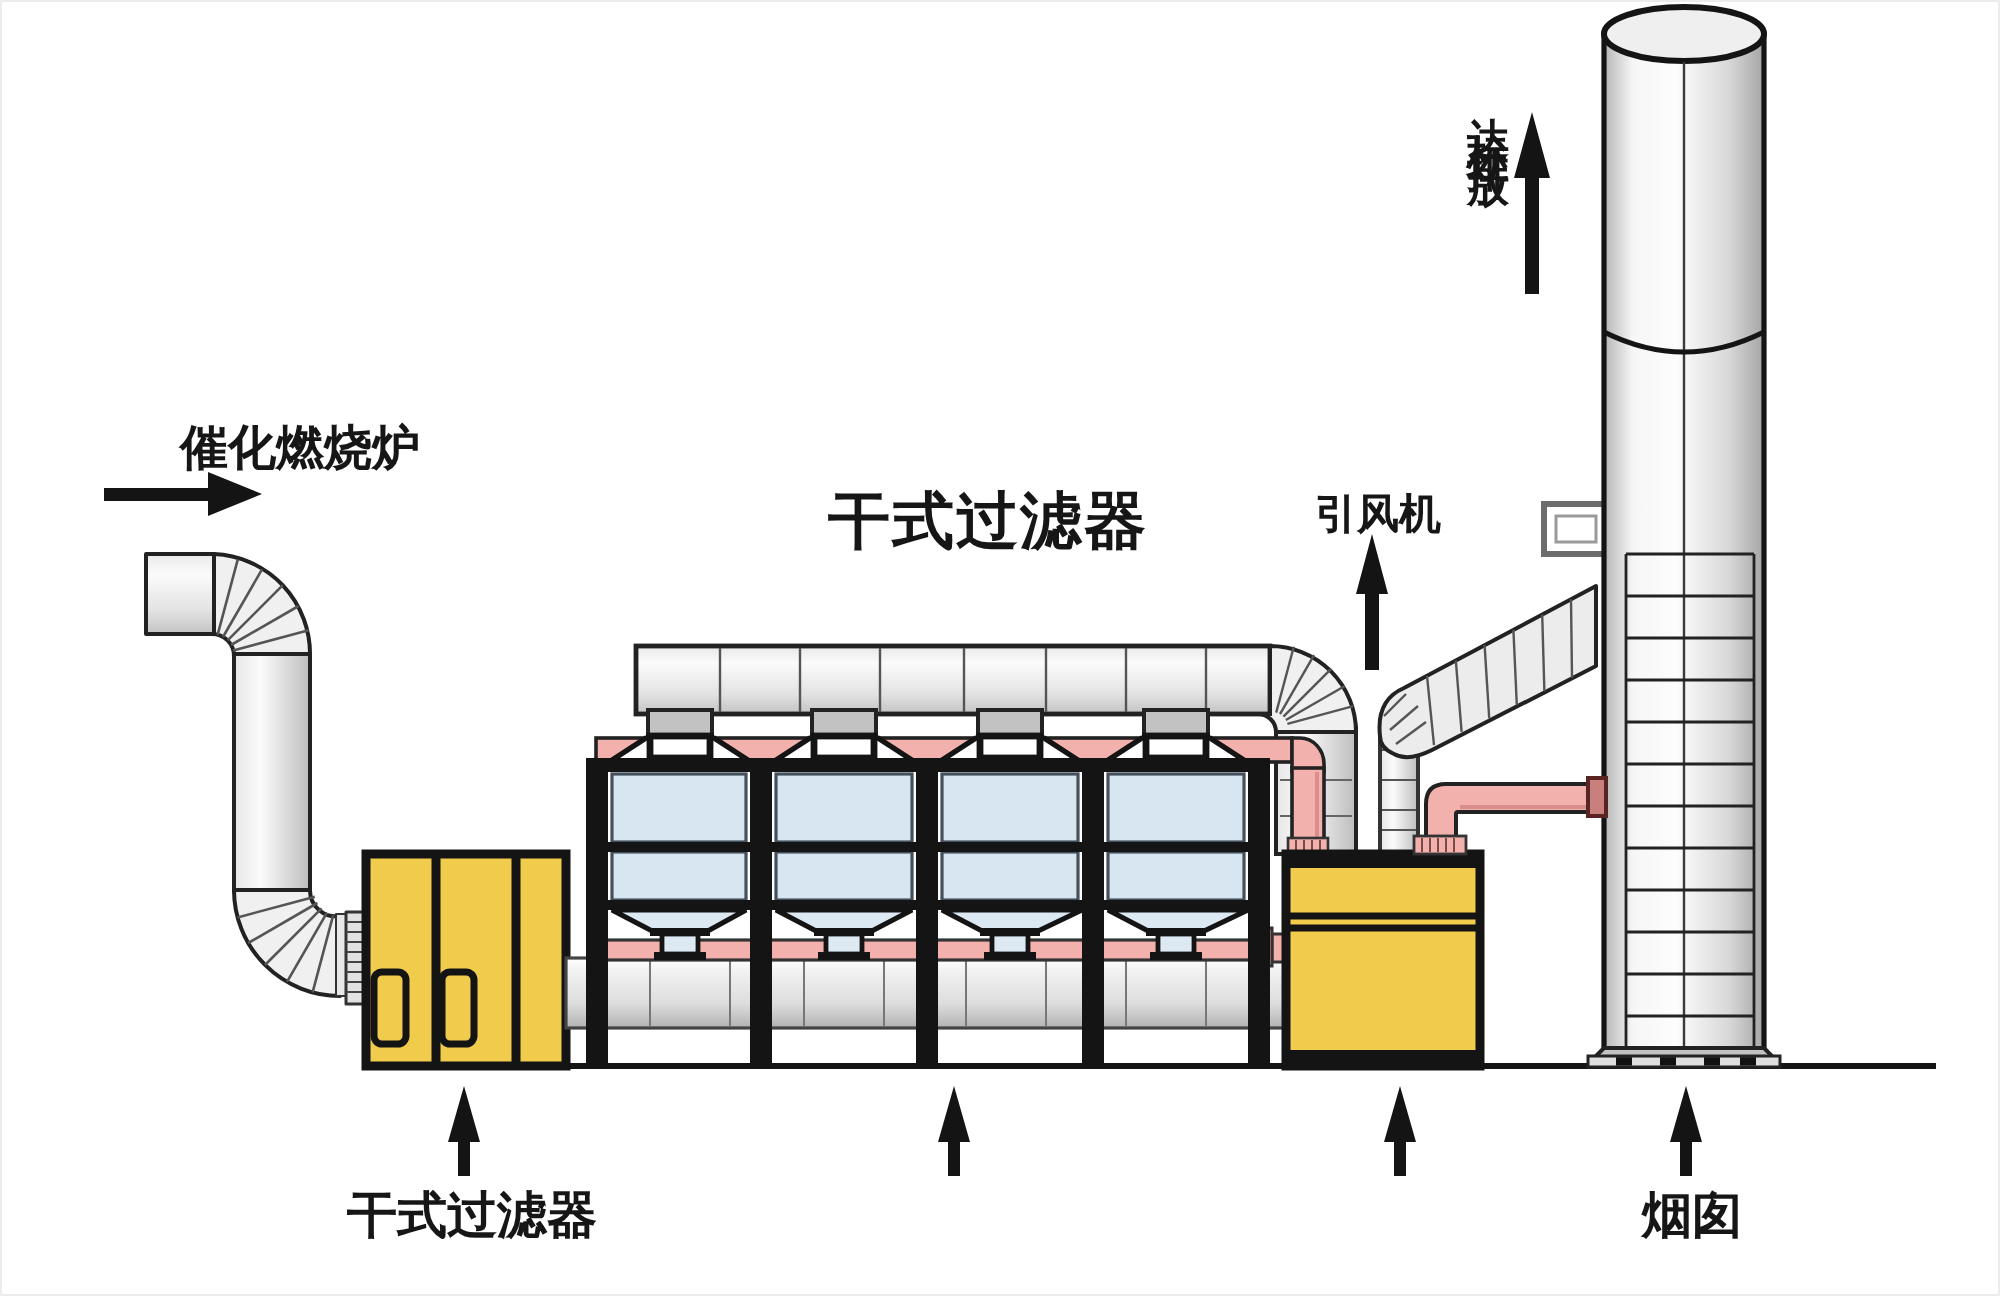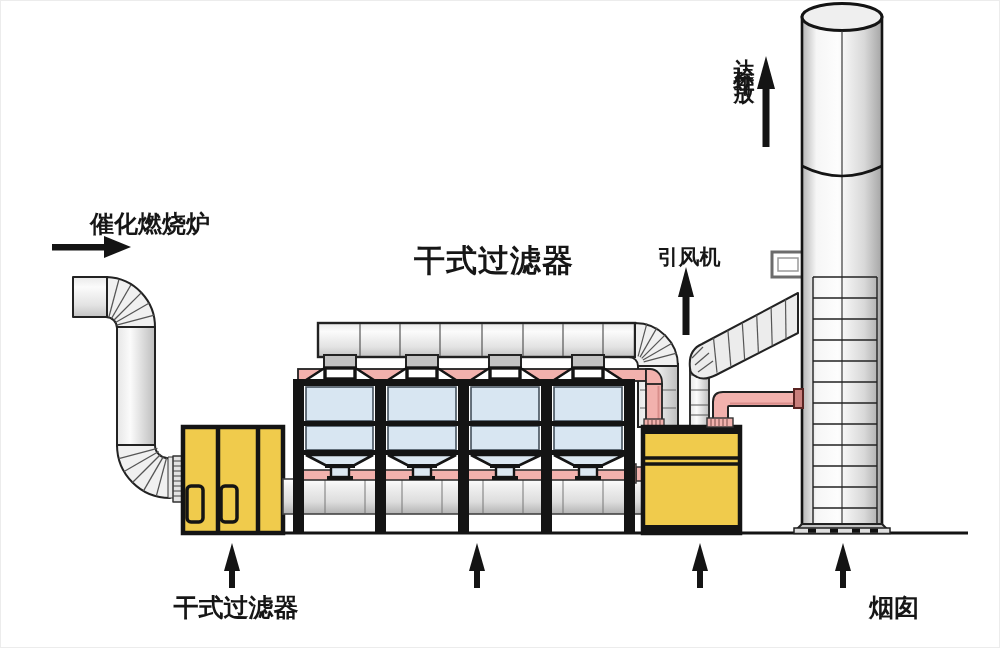--- a/index.html
+++ b/index.html
@@ -10,21 +10,21 @@
        font-family:"Liberation Serif","DejaVu Serif",serif;}
   .lbl-title{left:494px;top:240px;font-size:31px;letter-spacing:1px;transform:translateX(-50%);}
   .lbl-inlet{left:150px;top:208px;font-size:24px;transform:translateX(-50%);}
   .lbl-fan{left:689px;top:243px;font-size:21px;transform:translateX(-50%);}
   .lbl-emission{left:730px;top:42px;font-size:21px;writing-mode:vertical-rl;
                 text-orientation:upright;letter-spacing:8px;}
   .lbl-bottom{top:591px;font-size:25px;transform:translateX(-50%);font-family:Liberation Mono, monospace;}
   .lbl-dryfilter{left:236px;}
   .lbl-carbonbox{left:485px;}
   .lbl-furnace{left:707px;}
-  .lbl-chimney{left:894px;}
+  .lbl-chimney{left:846px;}
 </style>
 </head>
 <body>
 
 <div id="stage">
 
 <svg id="diagram-svg" width="1000" height="648" viewBox="0 0 1000 648">
   <defs>
     <linearGradient id="gradDuctV" x1="0" y1="0" x2="0" y2="1">
       <stop offset="0" stop-color="#e9e9e9"></stop>

